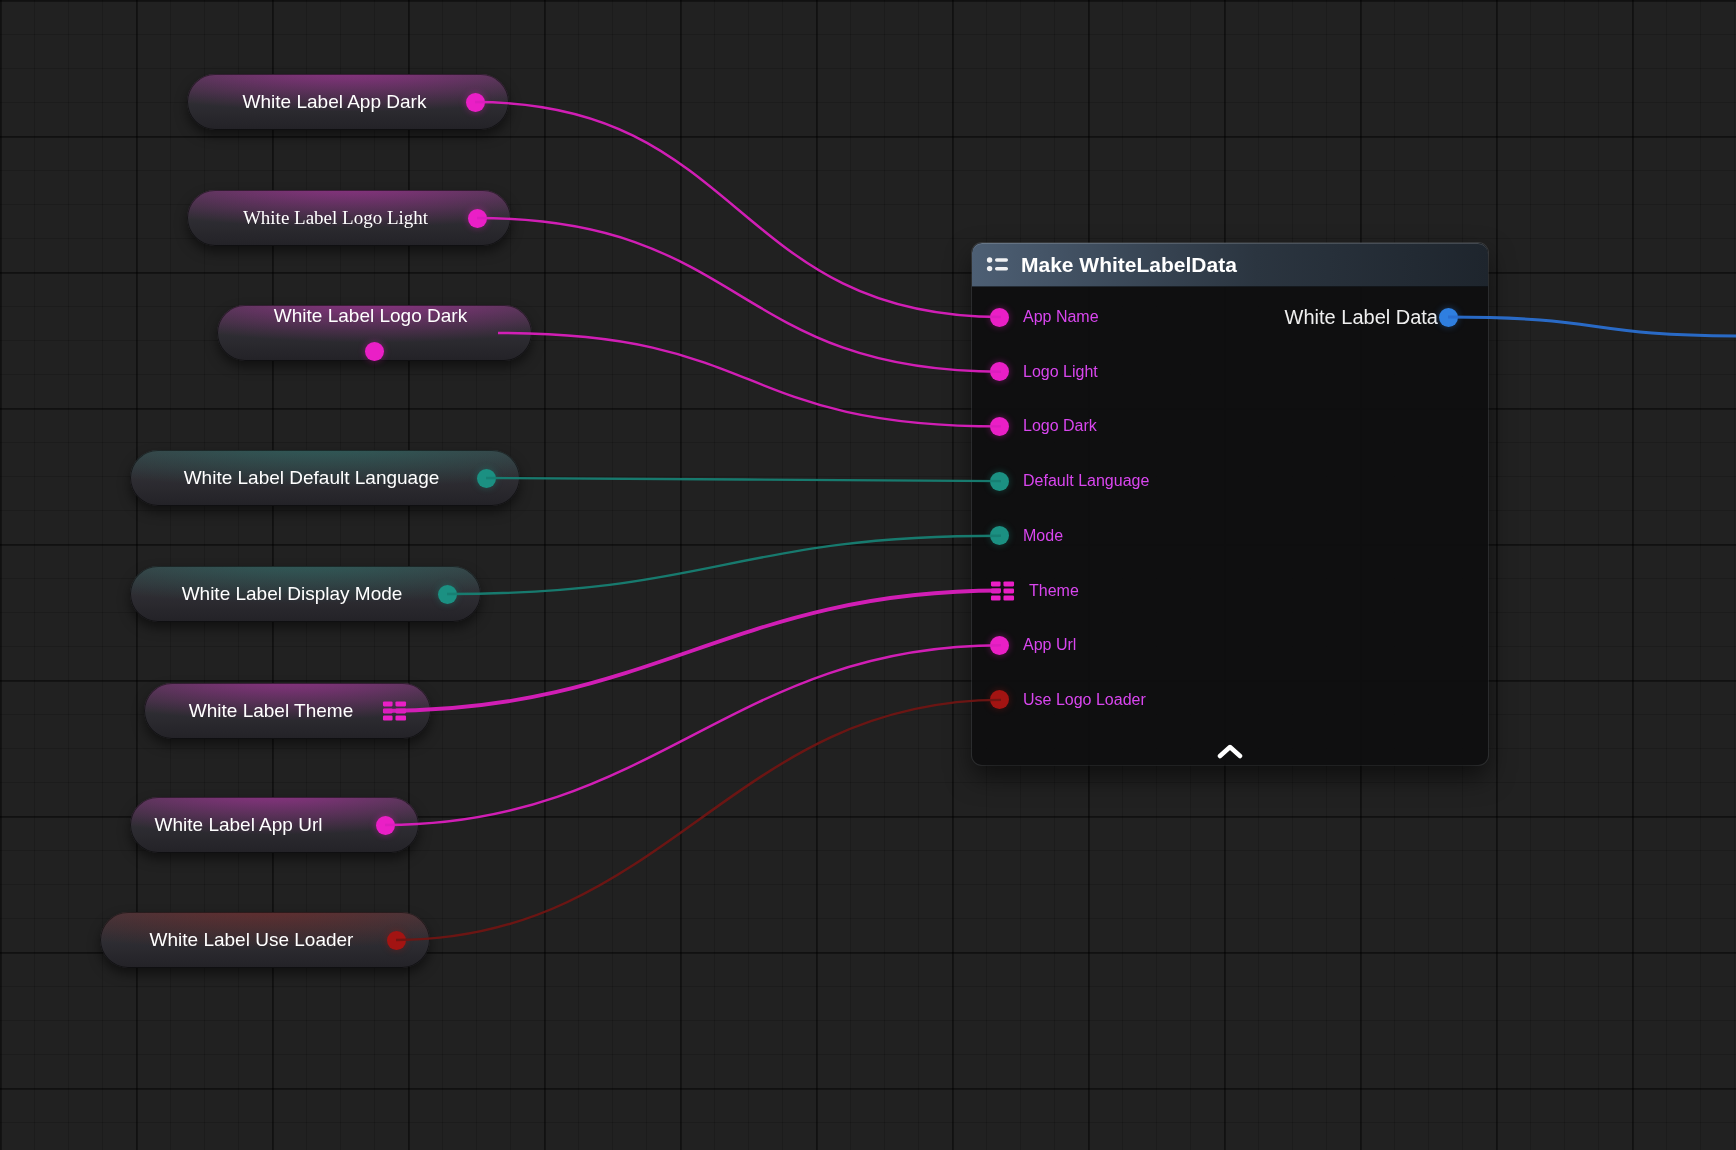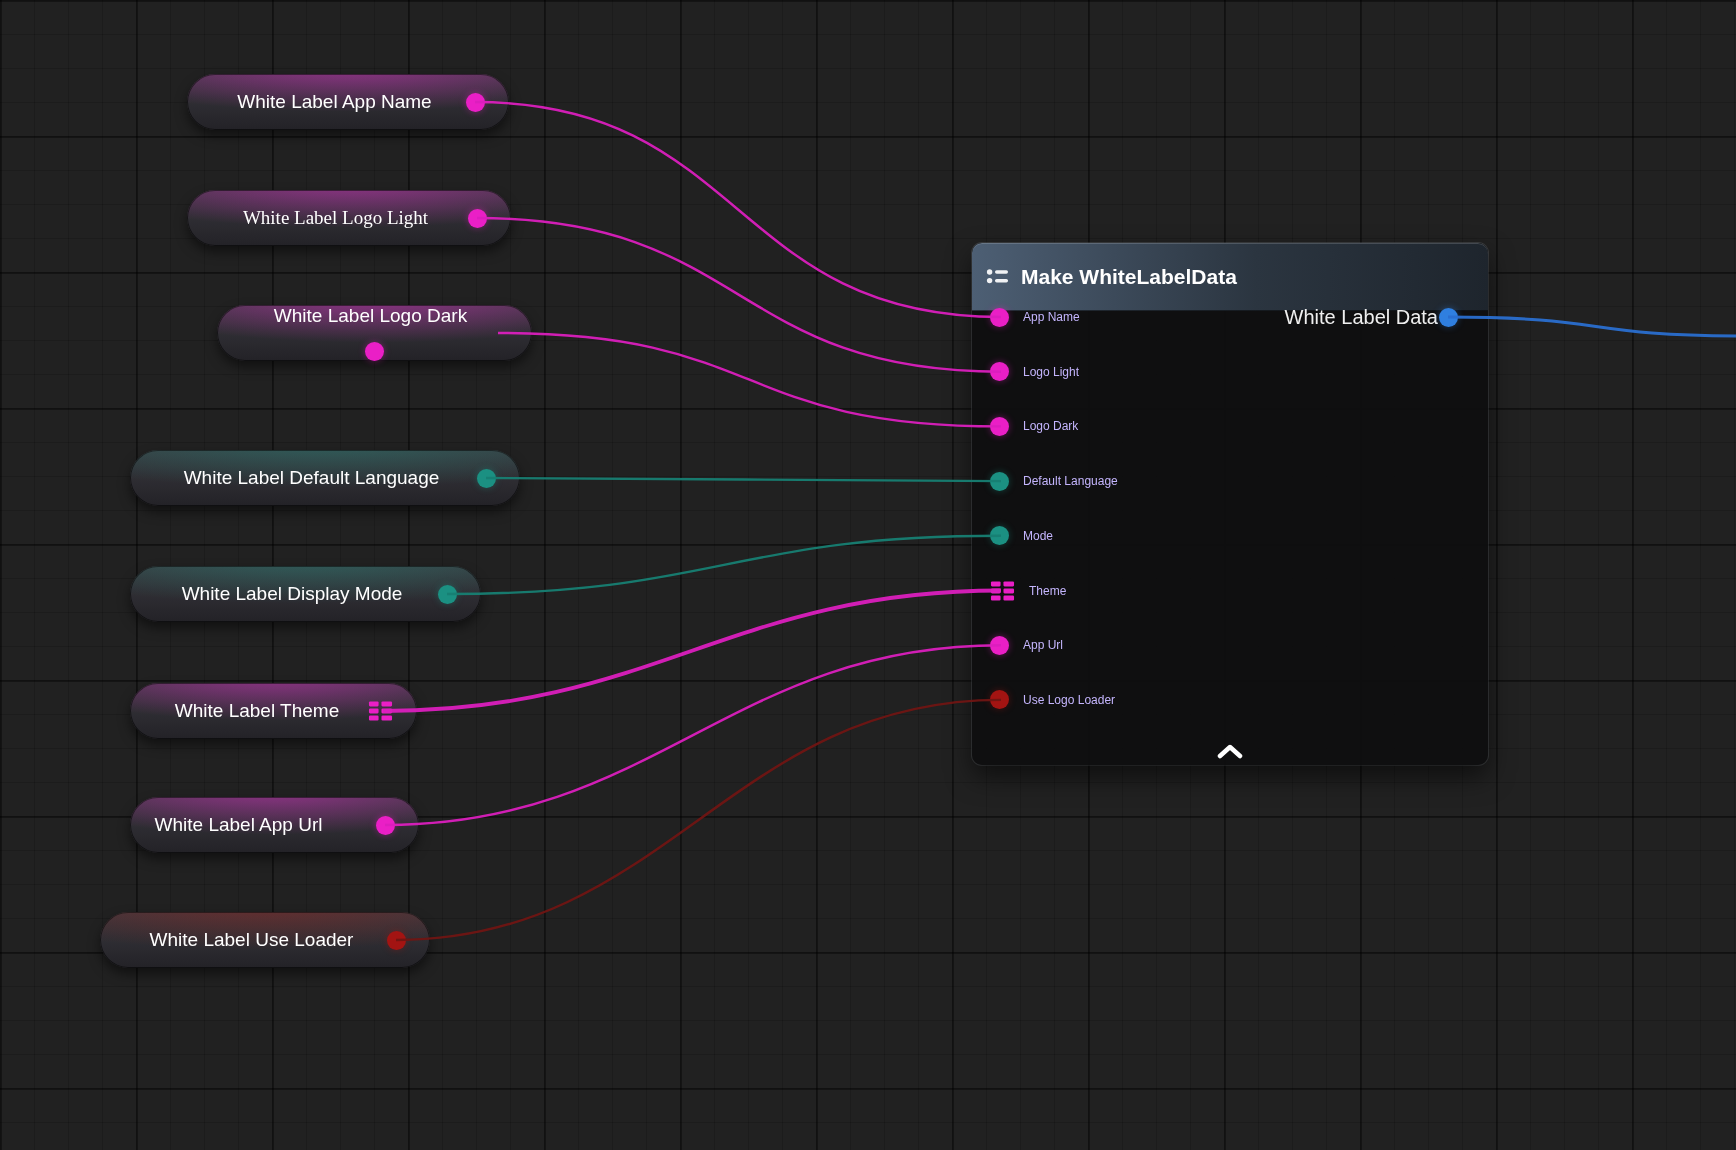--- a/index.html
+++ b/index.html
@@ -40,31 +40,31 @@
   .struct-pin{flex:0 0 auto;display:block;}
   
   #make-node{
     position:absolute;z-index:2;border-radius:10px;
     background:rgba(15,15,16,0.96);
     box-shadow:0 12px 26px rgba(0,0,0,0.55), 0 0 0 1px rgba(130,135,145,0.28);
   }
   .mk-header{
     position:absolute;left:0;top:0;right:0;height:44px;
     border-radius:10px 10px 0 0;
-    display:flex;align-items:center;gap:11px;padding:12px 14px;
+    display:flex;align-items:center;gap:11px;padding:0 14px;
     background:linear-gradient(100deg,#51617400 0%,#00000000 100%),
                linear-gradient(90deg,#4d5f74 0%, #2b3540 55%, #1e252d 100%);
     box-shadow:inset 0 1px 0 rgba(255,255,255,0.16), inset 0 -1px 0 rgba(0,0,0,0.5);
   }
   .mk-title{color:#ffffff;font-size:21px;font-weight:bold;white-space:nowrap;}
   .mk-row{
     position:absolute;left:18px;height:40px;
     display:flex;align-items:center;gap:14px;
   }
-  .mk-row .rlabel{color:#c4b5fd;font-size:12px;white-space:nowrap;}
+  .mk-row .rlabel{color:#d946ef;font-size:16px;white-space:nowrap;}
   .mk-out{
     position:absolute;right:30px;height:40px;
     display:flex;align-items:center;gap:1px;
   }
   .mk-out .rlabel{color:#efefef;font-size:20px;white-space:nowrap;}
   .mk-collapse{
     position:absolute;left:50%;bottom:4px;transform:translateX(-50%);
     width:40px;height:20px;display:flex;align-items:center;justify-content:center;
     cursor:pointer;
   }
@@ -81,40 +81,40 @@
       <path d="M 486 478 C 756 478, 731 481.1, 1001 481.1" fill="none" stroke="#178073" stroke-width="2.4" stroke-opacity="0.95"></path>
       <path d="M 447 594 C 717 594, 731 535.8, 1001 535.8" fill="none" stroke="#178073" stroke-width="2.4" stroke-opacity="0.95"></path>
       <path d="M 383 711 C 653 711, 731 590.5, 1001 590.5" fill="none" stroke="#DB1FBE" stroke-width="3.8" stroke-opacity="0.95"></path>
       <path d="M 385 825 C 655 825, 731 645.2, 1001 645.2" fill="none" stroke="#DB1FBE" stroke-width="2.4" stroke-opacity="0.95"></path>
       <path d="M 396 940 C 666 940, 731 699.9000000000001, 1001 699.9000000000001" fill="none" stroke="#701513" stroke-width="2.4" stroke-opacity="0.95"></path>
       <path d="M 1448 317 C 1610.8 317, 1581.2 336, 1744 336" fill="none" stroke="#2A6FD0" stroke-width="3" stroke-opacity="0.95"></path>
     </svg>
 
   <div id="getter-layer">
       <div class="getter" style="left: 187px; top: 74px; width: 322px; --glow: rgba(200,45,182,0.60);">
-        <span class="glabel">White Label App Name</span>
+        <span class="glabel">White Label App Dark</span>
         <span class="pin" style="background: rgb(234, 31, 198); box-shadow: rgba(234, 31, 198, 0.4) 0px 0px 7px;"></span>
       </div>
       <div class="getter" style="left: 187px; top: 190px; width: 324px; font-family: Liberation Serif, serif; --glow: rgba(200,45,182,0.60);">
         <span class="glabel">White Label Logo Light</span>
         <span class="pin" style="background: rgb(234, 31, 198); box-shadow: rgba(234, 31, 198, 0.4) 0px 0px 7px;"></span>
       </div>
       <div class="getter" style="left: 217px; top: 305px; width: 315px; flex-direction: column; --glow: rgba(200,45,182,0.60);">
         <span class="glabel">White Label Logo Dark</span>
         <span class="pin" style="background: rgb(234, 31, 198); box-shadow: rgba(234, 31, 198, 0.4) 0px 0px 7px;"></span>
       </div>
       <div class="getter" style="left: 130px; top: 450px; width: 390px; --glow: rgba(38,122,112,0.55);">
         <span class="glabel">White Label Default Language</span>
         <span class="pin" style="background: rgb(27, 144, 130); box-shadow: rgba(27, 144, 130, 0.4) 0px 0px 7px;"></span>
       </div>
       <div class="getter" style="left: 130px; top: 566px; width: 351px; --glow: rgba(38,122,112,0.55);">
         <span class="glabel">White Label Display Mode</span>
         <span class="pin" style="background: rgb(27, 144, 130); box-shadow: rgba(27, 144, 130, 0.4) 0px 0px 7px;"></span>
       </div>
-      <div class="getter" style="left: 130px; top: 683px; width: 287px; --glow: rgba(200,45,182,0.60);">
+      <div class="getter" style="left: 144px; top: 683px; width: 287px; --glow: rgba(200,45,182,0.60);">
         <span class="glabel">White Label Theme</span>
         <svg width="25" height="22" viewBox="0 0 26 22" class="struct-pin">
           <rect x="1" y="1" width="10" height="5.2" rx="1.2" fill="#EA1FC6"></rect>
           <rect x="14" y="1" width="11" height="5.2" rx="1.2" fill="#EA1FC6"></rect>
           <rect x="1" y="8.4" width="10" height="5.2" rx="1.2" fill="#EA1FC6"></rect>
           <rect x="14" y="8.4" width="11" height="5.2" rx="1.2" fill="#EA1FC6"></rect>
           <rect x="1" y="15.8" width="10" height="5.2" rx="1.2" fill="#EA1FC6"></rect>
           <rect x="14" y="15.8" width="11" height="5.2" rx="1.2" fill="#EA1FC6"></rect>
         </svg>
       </div>

